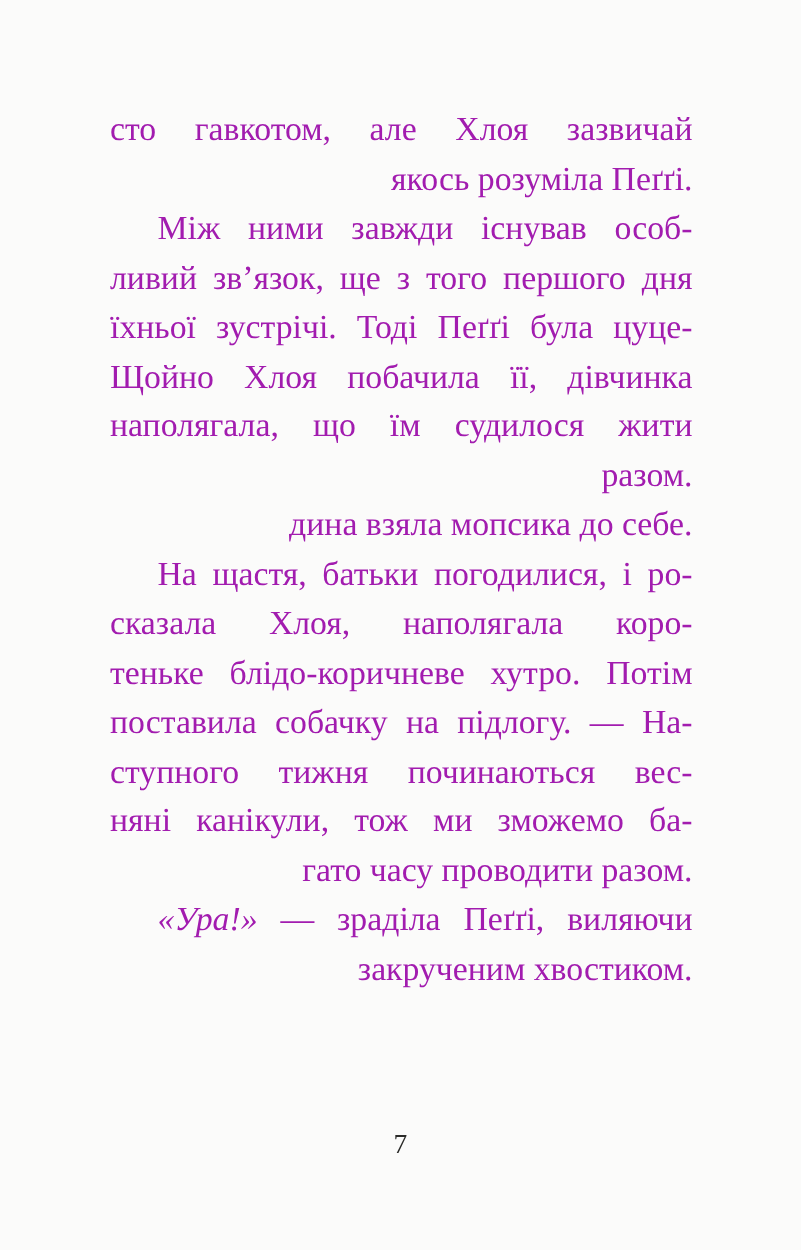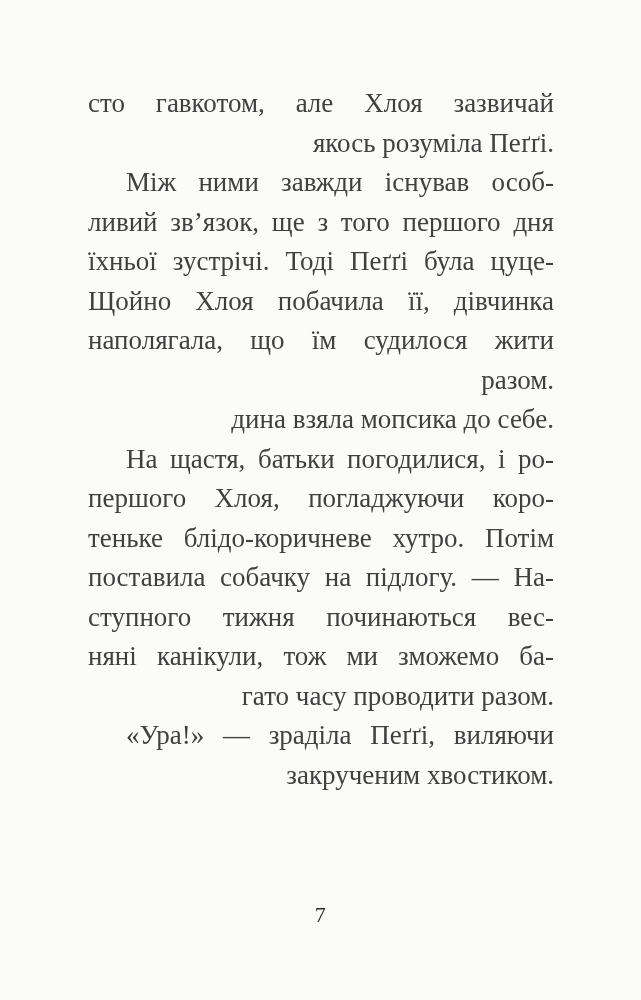--- a/index.html
+++ b/index.html
@@ -20,38 +20,39 @@
     top: 0;
     width: 641px;
     height: 1000px;
     background: #fbfbfa;
   }
   .text-block {
     position: absolute;
     left: 88px;
     top: 84px;
     width: 466px;
-    color: #404040;
+    color: #a21caf;
     font-size: 27px;
   }
   .line {
     height: 39.5px;
     line-height: 39.5px;
     white-space: nowrap;
     text-align: right;
   }
   .line.justify {
     white-space: normal;
     text-align: justify;
     text-align-last: justify;
   }
   .line.indent {
     padding-left: 38px;
   }
   .italic {
+    font-style: italic;
   }
   .page-number {
     position: absolute;
     left: 0;
     top: 902px;
     width: 641px;
     text-align: center;
     font-size: 22px;
     color: #2b2b29;
     letter-spacing: 0.5px;
@@ -65,21 +66,21 @@
       <div class="line justify"><span>сто гавкотом, але Хлоя зазвичай</span></div>
       <div class="line"><span>якось розуміла Пеґґі.</span></div>
       <div class="line justify indent"><span>Між ними завжди існував особ-</span></div>
       <div class="line justify"><span>ливий зв’язок, ще з того першого дня</span></div>
       <div class="line justify"><span>їхньої зустрічі. Тоді Пеґґі була цуце-</span></div>
       <div class="line justify"><span>Щойно Хлоя побачила її, дівчинка</span></div>
       <div class="line justify"><span>наполягала, що їм судилося жити</span></div>
       <div class="line"><span>разом.</span></div>
       <div class="line"><span>дина взяла мопсика до себе.</span></div>
       <div class="line justify indent"><span>На щастя, батьки погодилися, і ро-</span></div>
-      <div class="line justify"><span>першого Хлоя, погладжуючи коро-</span></div>
+      <div class="line justify"><span>сказала Хлоя, наполягала коро-</span></div>
       <div class="line justify"><span>теньке блідо-коричневе хутро. Потім</span></div>
       <div class="line justify"><span>поставила собачку на підлогу. — На-</span></div>
       <div class="line justify"><span>ступного тижня починаються вес-</span></div>
       <div class="line justify"><span>няні канікули, тож ми зможемо ба-</span></div>
       <div class="line"><span>гато часу проводити разом.</span></div>
       <div class="line justify indent"><span class="italic">«Ура!»</span><span> — зраділа Пеґґі, виляючи</span></div>
       <div class="line"><span>закрученим хвостиком.</span></div>
     </div>
   <div class="page-number">7</div>
 </div>

